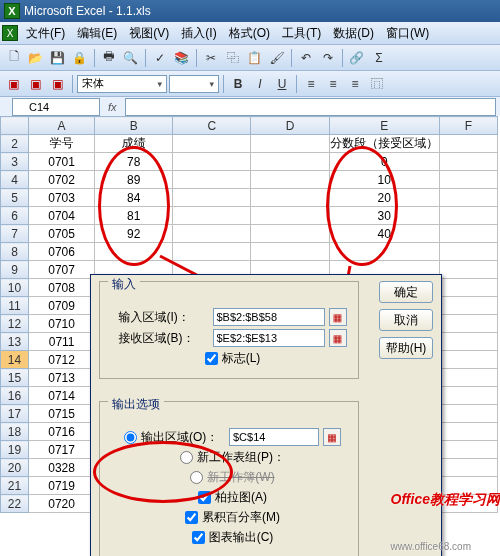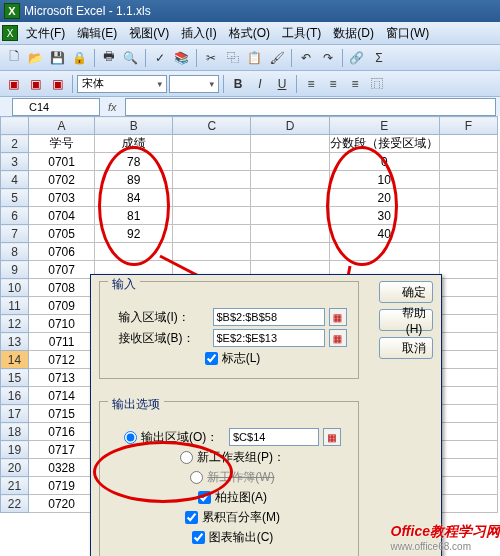--- a/index.html
+++ b/index.html
@@ -48,25 +48,25 @@
 .fieldset { border:1px solid #aca899; padding:6px 1px 8px 8px; margin-bottom:22px; }
 .legend { position:relative; top:-12px; background:#ece9d8; padding:0 4px; color:#0a246a; display:inline-block;}
 .row { display:flex; align-items:center; gap:4px; margin:3px 0;justify-content:center; }
 .lbl { width:90px; }
 .txt { width:112px; height:18px; background:#fff; border:1px solid #7b9ebd; padding:0 3px; font-size:11px; display:flex; align-items:center;}
 .refbtn { width:18px; height:18px; border:1px solid #7b9ebd; background:#f4f2ec; display:flex; align-items:center; justify-content:center; font-size:10px; color:#b00;}
 .chk { display:flex; align-items:center; gap:4px; }
 .radio { display:flex; align-items:center; gap:4px; }
 input[type=checkbox],input[type=radio]{ margin:0;}
 .btncol { position:absolute; right:8px; top:6px; display:flex; flex-direction:column; gap:6px;}
-.winbtn { width:54px; height:22px; background:linear-gradient(#fff,#ece9d8); border:1px solid #7b9ebd; border-radius:3px; text-align:center; font-size:12px; display:flex; align-items:center; justify-content:center;padding-left:16px;}
+.winbtn { width:54px; height:22px; background:linear-gradient(#fff,#ece9d8); border:1px solid #7b9ebd; border-radius:3px; text-align:center; font-size:12px; display:flex; align-items:center; justify-content:center;}
 
 
 .watermark { position:absolute; right:0; bottom:4px; font-size:14px; color:#d00; font-style:italic; font-weight:bold; text-shadow:0 0 2px #fff;}
-.watermark small{ display:block; font-size:10px; color:#888; font-style:normal; font-weight:normal;}
+.watermark small{ display:block; font-size:10px; color:#888; font-style:normal; font-weight:normal;margin-top:32px;}
 .colA{width:66px;} .colB{width:78px;} .colC{width:78px;} .colD{width:78px;} .colE{width:110px;} .colF{width:58px;}
 </style>
 </head>
 <body>
 
 <div class="titlebar">
   <div class="xicon">X</div>
   <span>Microsoft Excel - 1.1.xls</span>
 </div>
 
@@ -360,22 +360,22 @@
       </defs>
   <line x1="160" y1="140" x2="268" y2="196" stroke="#d00" stroke-width="3" marker-end="url(#ah)"></line>
   <line x1="350" y1="150" x2="338" y2="214" stroke="#d00" stroke-width="3" marker-end="url(#ah)"></line>
 </svg>
 </div>
 
 <div class="dialog">
   <div class="body">
     <div class="btncol">
       <div class="winbtn">确定</div>
+      <div class="winbtn">取消</div>
       <div class="winbtn">帮助(H)</div>
-      <div class="winbtn">取消</div>
     </div>
 
     <div class="fieldset" style="width:260px;">
       <span class="legend">输入</span>
       <div class="row">
         <span class="lbl">输入区域(I)：</span>
         <span class="txt">$B$2:$B$58</span>
         <div class="refbtn">▦</div>
       </div>
       <div class="row">

